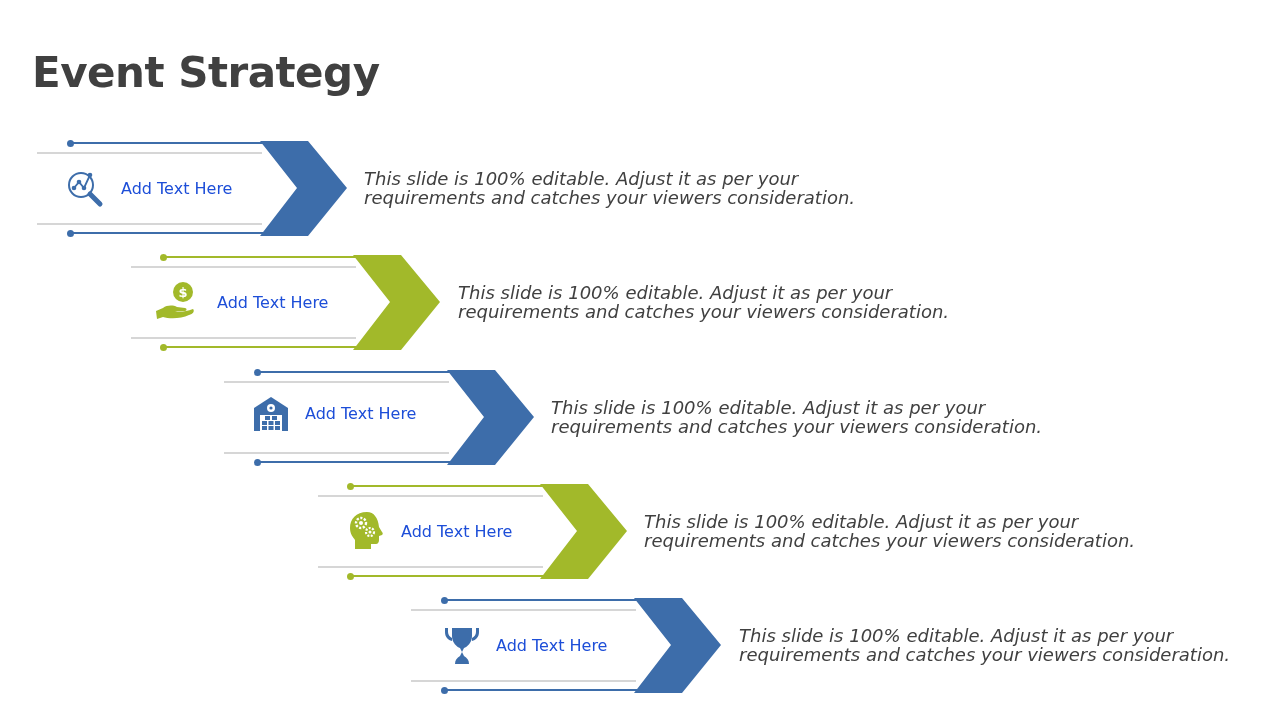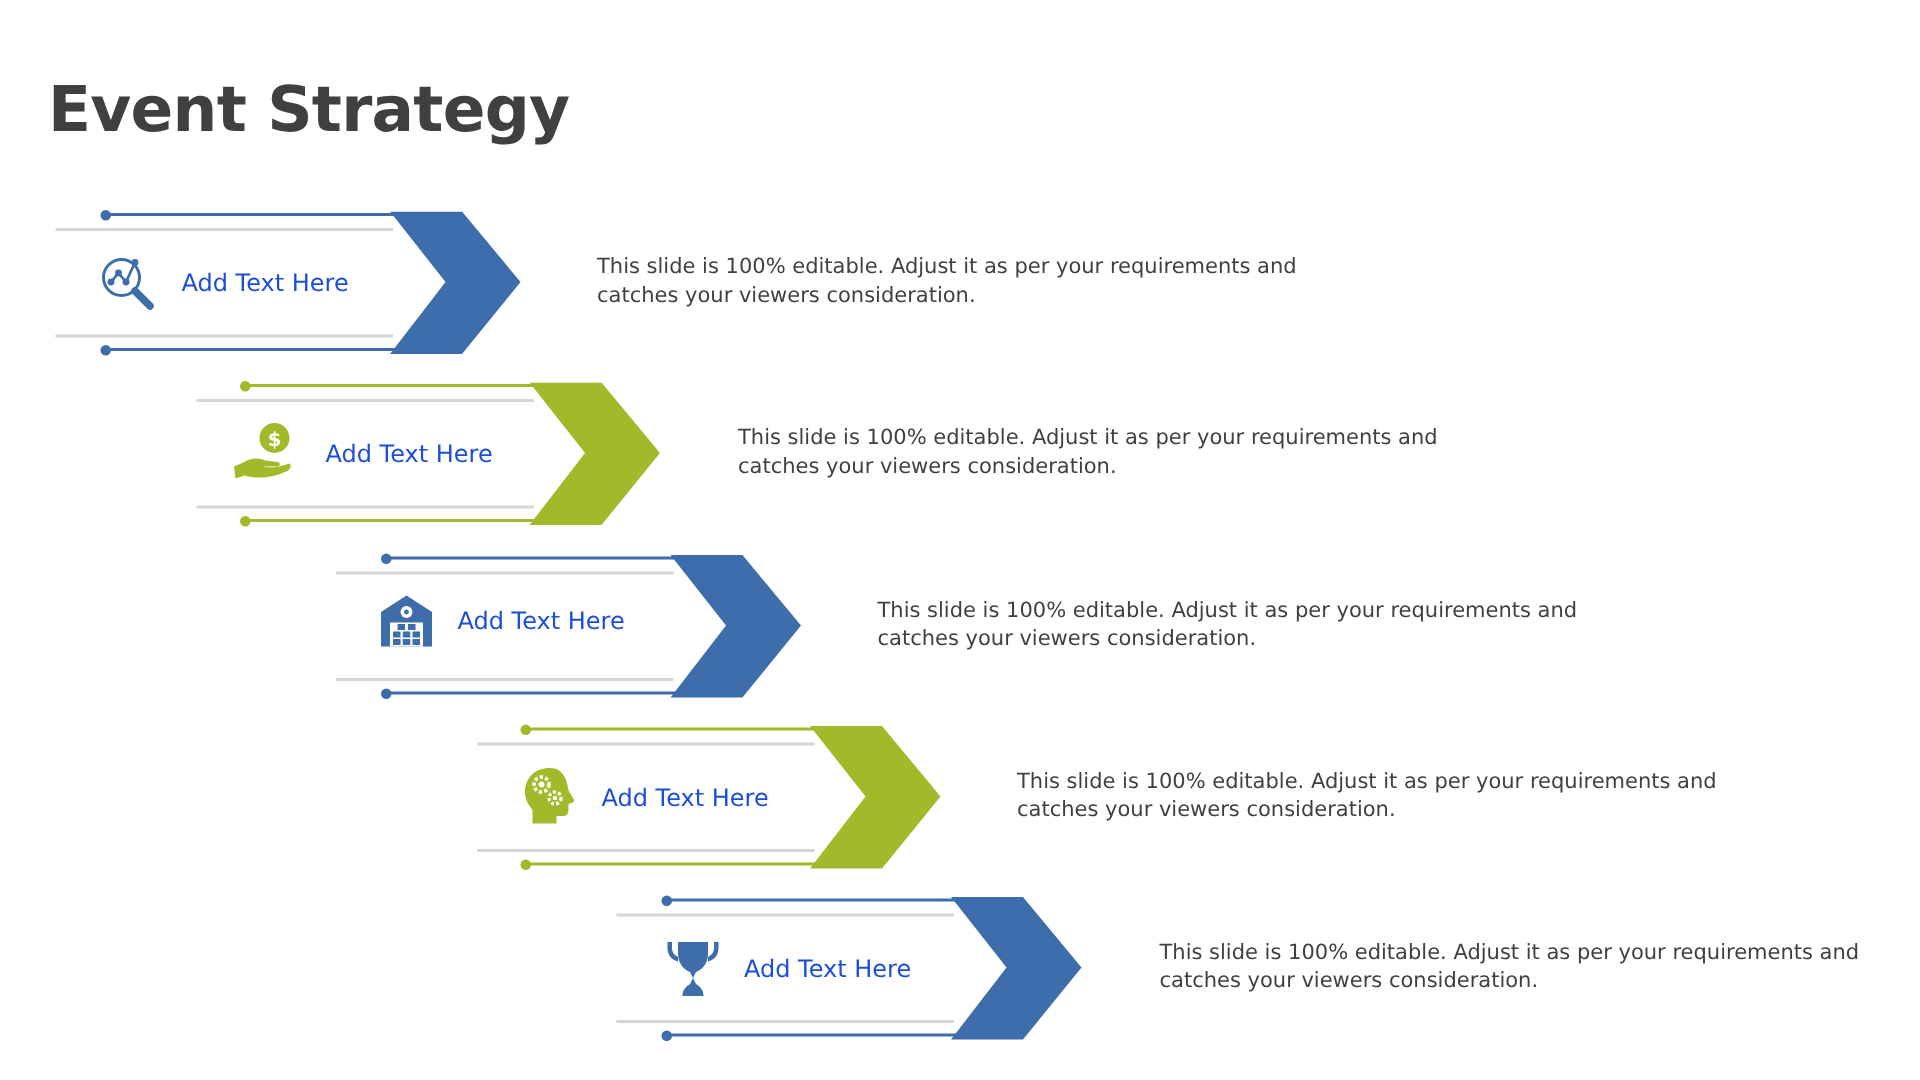--- a/index.html
+++ b/index.html
@@ -5,21 +5,21 @@
   html, body { margin:0; padding:0; }
   body { width:1280px; height:720px; background:#ffffff; position:relative; overflow:hidden; font-family:"Liberation Sans", sans-serif; }
   .title { position:absolute; left:32px; top:48px; font-family:"DejaVu Sans", sans-serif; font-weight:bold; font-size:42px; color:#404040; letter-spacing:-0.5px; }
   .row { position:absolute; width:1280px; height:100px; }
   .gray { position:absolute; height:2px; background:#d6d6d6; }
   .cline { position:absolute; height:2px; }
   .dot { position:absolute; width:7px; height:7px; border-radius:50%; }
   .chev { position:absolute; }
   .icon { position:absolute; width:40px; height:40px; }
   .label { position:absolute; font-family:"DejaVu Sans", sans-serif; font-weight:normal; font-size:16px; color:#1d4ed8; white-space:nowrap; }
-  .desc { position:absolute; font-family:"DejaVu Sans", sans-serif; font-size:14px; line-height:19px; color:#404040; width:500px;margin-left:34px; }
+  .desc { position:absolute; font-family:"DejaVu Sans", sans-serif; font-style:italic; font-size:18px; line-height:19px; color:#404040; width:500px; }
 </style>
 </head>
 <body>
 
 <div class="title">Event Strategy</div>
 
 <div class="row" style="left:0; top:141px;">
   <div class="gray" style="left:37px; top:11px; width:225px;"></div>
   <div class="gray" style="left:37px; top:82px; width:225px;"></div>
   <div class="cline" style="left:70px; top:1px; width:195px; background:#3d6daa;"></div>

